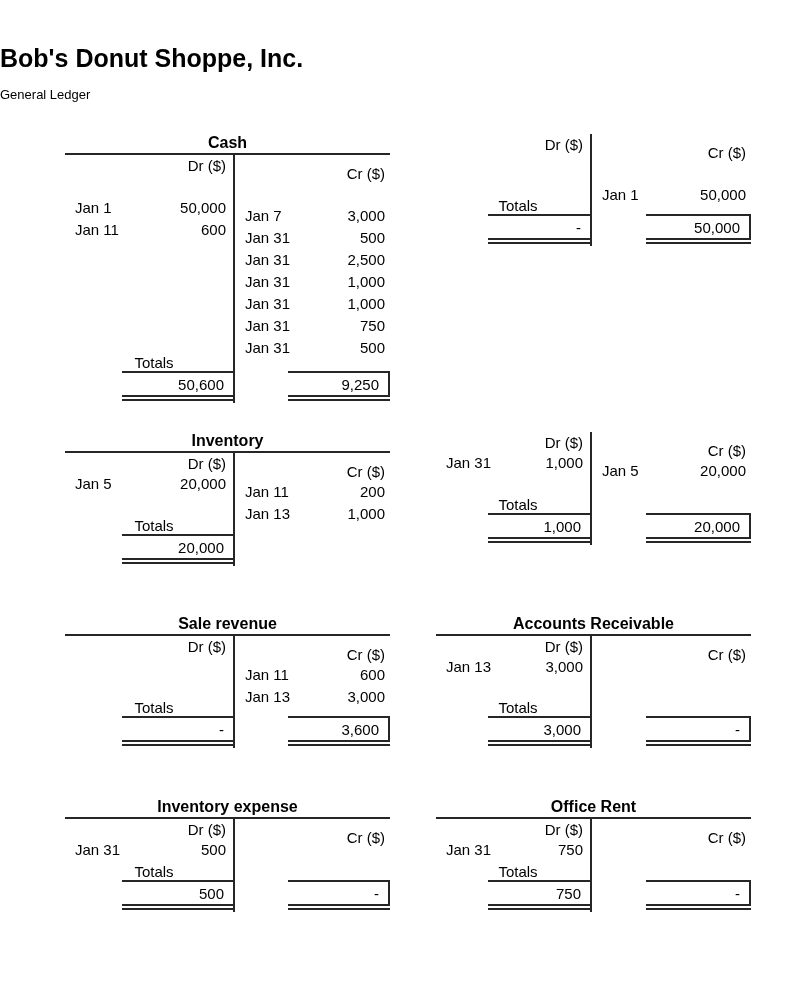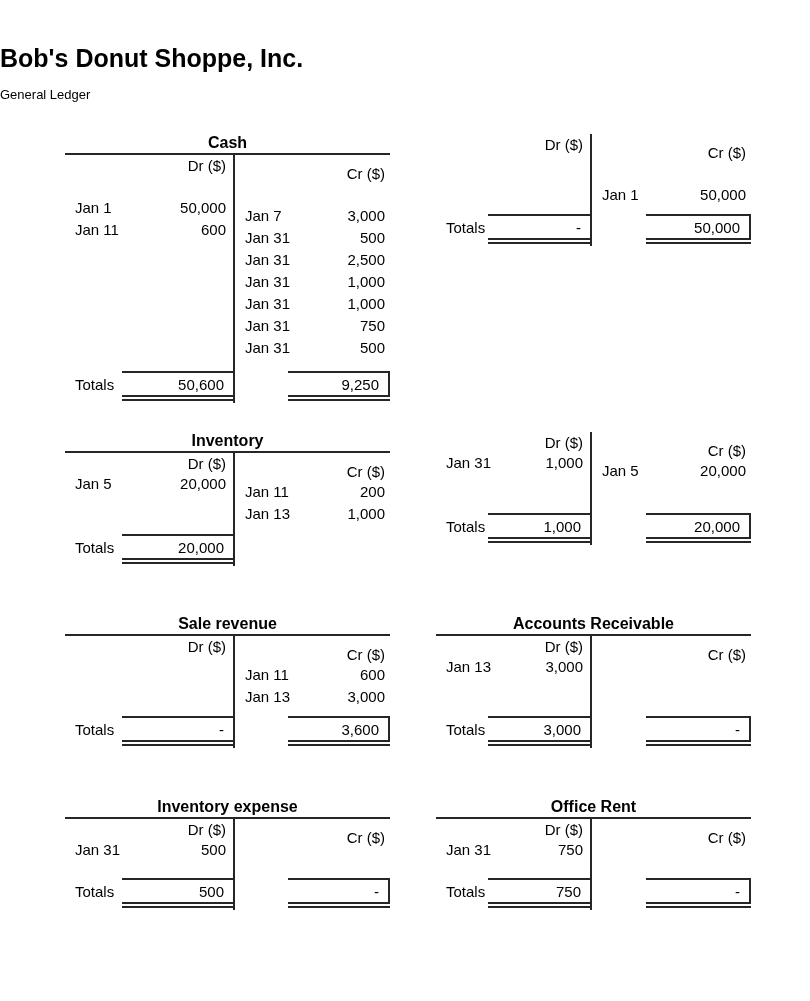--- a/index.html
+++ b/index.html
@@ -40,21 +40,21 @@
   .t-half.left  .t-colhead{ padding-right:7px; }
   .t-half.right .t-colhead{ padding-right:5px;margin-top:8px; }
 
   .t-rows{ flex:0 0 auto; }
   .t-row{ display:flex; height:22px; align-items:flex-start; font-size:15px; }
   .t-date{ padding-left:10px; white-space:nowrap; }
   .t-amt{ margin-left:auto; }
   .t-half.left  .t-amt{ padding-right:7px; }
   .t-half.right .t-amt{ padding-right:5px; }
 
-  .t-total-row{ margin-top:auto; display:flex; align-items:center; }
+  .t-total-row{ margin-top:auto; display:flex; align-items:center;flex-direction:column; }
   .t-totals-label{ font-size:15px; padding-left:10px; }
   .t-total-box{
     position:relative; margin-left:auto; width:66%; height:26px;
     border-top:2px solid var(--line); border-bottom:2px solid var(--line);
     display:flex; align-items:center; justify-content:flex-end;
     padding-right:9px; font-size:15px;
   }
   .t-total-box::after{
     content:""; position:absolute; left:0; right:0; bottom:-6px; height:2px;
     background:var(--line);

